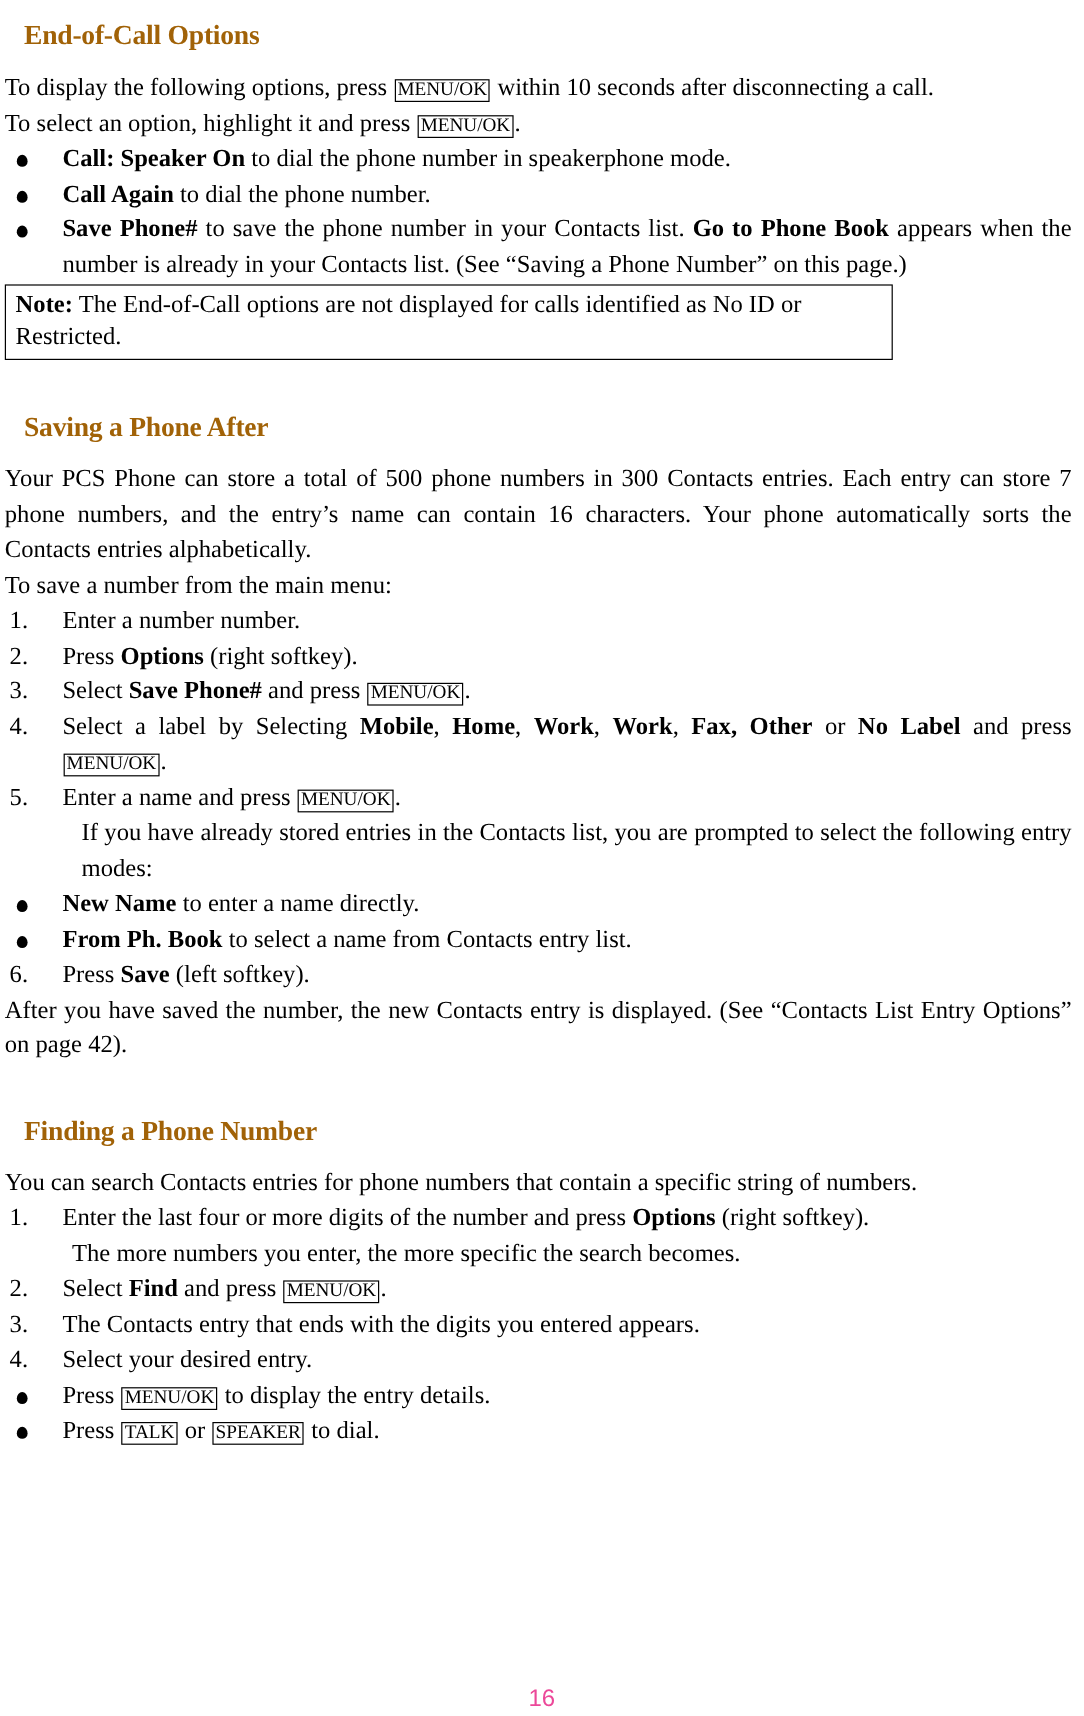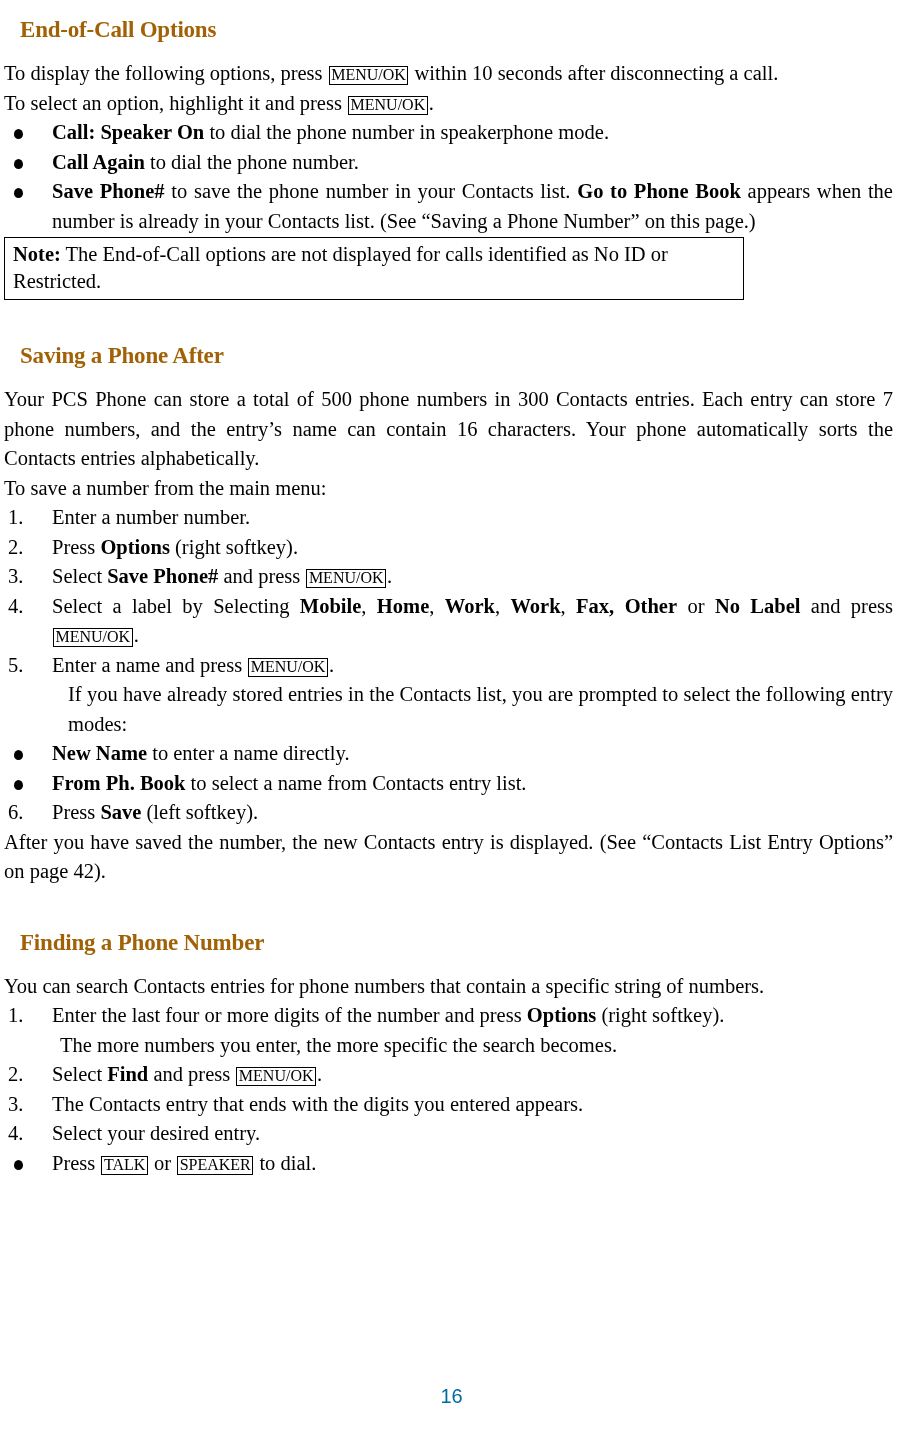--- a/index.html
+++ b/index.html
@@ -100,25 +100,25 @@
     width: 740px;
   }
   .note-box .para { line-height: 27px; }
   .gap-md { height: 26px; }
 
   
   .page-number {
     position: absolute;
     left: 0;
     right: 0;
-    bottom: 22px;
+    bottom: 2px;
     text-align: center;
     font-family: "Liberation Sans", "DejaVu Sans", sans-serif;
     font-size: 20px;
-    color: #0369a1;
+    color: #ec4899;
   }
 </style>
 </head>
 <body>
 
 <div class="page">
   <div class="content">
 
     <h2 class="section-heading">End-of-Call Options</h2>
 
@@ -205,20 +205,23 @@
       <li class="li">
         <span class="marker num">3.</span><span>The Contacts entry that ends with the digits you entered appears.</span>
       </li>
       <li class="li">
         <span class="marker num">4.</span><span>Select your desired entry.</span>
       </li>
     </ol>
 
     <ul class="list">
       <li class="li">
+        <span class="bullet-dot"></span><span>Press </span><span class="key">MENU/OK</span><span> to display the entry details.</span>
+      </li>
+      <li class="li">
         <span class="bullet-dot"></span><span>Press </span><span class="key">TALK</span><span> or </span><span class="key">SPEAKER</span><span> to dial.</span>
       </li>
     </ul>
 
   </div>
 
   <div class="page-number">16</div>
 </div>
 
 </body></html>

